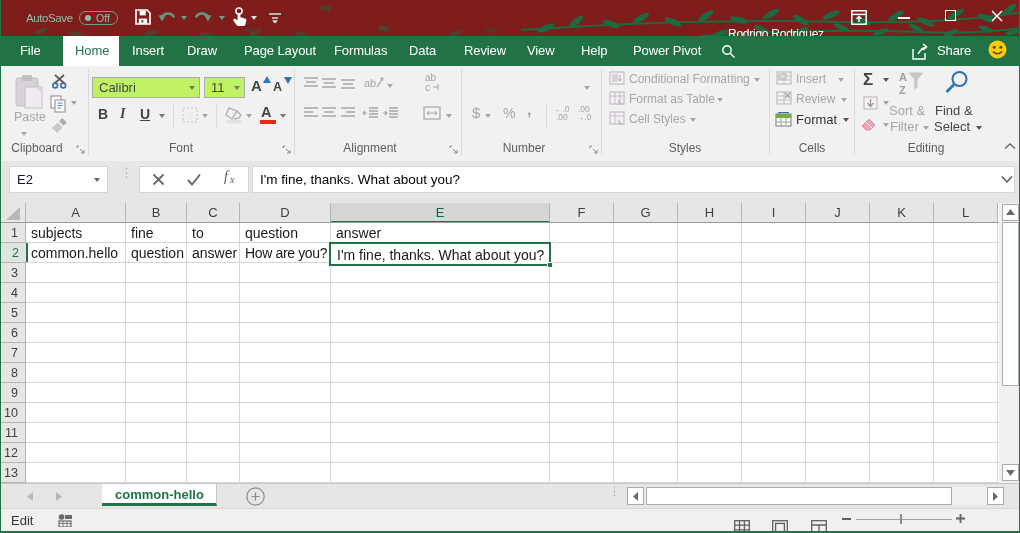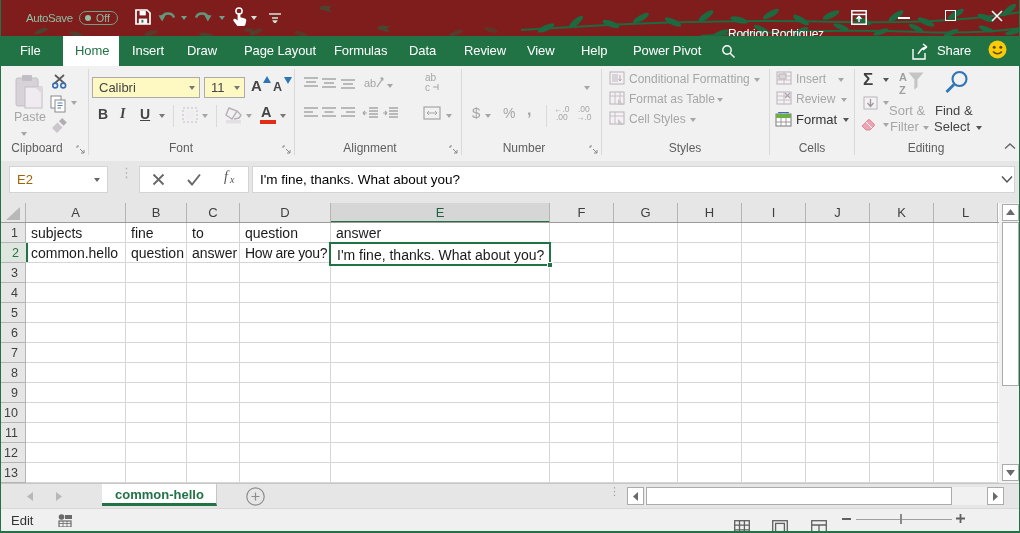--- a/index.html
+++ b/index.html
@@ -14,21 +14,21 @@
 .ttxt { color:#fff; font-size:13px; letter-spacing:-0.1px; line-height:36px; white-space:nowrap; }
 .tabtxt { color:#fff; font-size:13px; letter-spacing:-0.1px; line-height:30px; white-space:nowrap; }
 #hometab { background:#fff; color:#217346; }
 
 #ribbon { left:0; top:66px; width:1020px; height:95px; background:#f1f1f1; }
 .gsep { position:absolute; top:3px; width:1px; height:86px; background:#d9d9d9; }
 .glabel { position:absolute; top:75px; font-size:12px; color:#5e5e5e; white-space:nowrap; text-align:center; }
 .dis { color:#a6a6a6; }
 .dtxt { font-size:12px; color:#a6a6a6; white-space:nowrap; }
 .btxt { font-size:12px; color:#444; white-space:nowrap; }
-.combo { position:absolute; background:#fef9c3; border:1px solid #ababab; font-size:13px; color:#444; }
+.combo { position:absolute; background:#bef264; border:1px solid #ababab; font-size:13px; color:#444; }
 .car { display:inline-block; width:0; height:0; border-left:3.5px solid transparent; border-right:3.5px solid transparent; border-top:4px solid #777; vertical-align:middle; }
 .cargray { border-top-color:#a6a6a6; }
 
 #fbar { left:0; top:161px; width:1020px; height:42px; background:#e6e6e6; }
 .wbox { position:absolute; background:#fff; border:1px solid #d4d4d4; }
 
 #grid { left:0; top:203px; width:1020px; height:280px; background:#fff; }
 .colhdr { position:absolute; top:0; height:20px; background:#e6e6e6; border-right:1px solid #b4b4b4; color:#3f3f3f; font-size:13px; text-align:center; line-height:20px; }
 .rowhdr { position:absolute; left:0; width:25px; background:#e6e6e6; border-bottom:1px solid #b4b4b4; color:#3f3f3f; font-size:12.5px; text-align:right; padding-right:7px; }
 .vline { position:absolute; width:1px; background:#d6d6d6; }
@@ -361,21 +361,21 @@
     <span class="ab btxt" style="left:934px;top:37px;font-size:13px;">Find &amp;</span>
     <span class="ab btxt" style="left:933px;top:53px;font-size:13px;">Select</span>
     <span class="ab car" style="left:975px;top:60px;border-top-color:#555;"></span>
     <span class="ab glabel" style="left:895px;width:60px;">Editing</span>
     <svg class="ab" style="left:1003px;top:76px" width="12" height="8" viewBox="0 0 12 8">
       <path d="M1 6.5 L6 2 L11 6.5" fill="none" stroke="#666" stroke-width="1.4"></path>
     </svg>
   </div>
   <div class="ab" id="fbar">
     <span class="wbox" style="left:8px;top:5px;width:99px;height:27px;"></span>
-    <span class="ab" style="left:16px;top:5px;font-size:13px;line-height:27px;color:#a16207;">E2</span>
+    <span class="ab" style="left:16px;top:5px;font-size:13px;line-height:27px;color:#0f172a;">E2</span>
     <span class="ab car" style="left:93px;top:17px;border-top-color:#666;"></span>
     <span class="ab" style="left:119px;top:9px;width:3px;height:19px;color:#b0b0b0;font-size:13px;line-height:6px;">⋮</span>
     <span class="wbox" style="left:138px;top:5px;width:110px;height:27px;"></span>
     <svg class="ab" style="left:151px;top:12px" width="13" height="13" viewBox="0 0 13 13">
       <path d="M1.5 1.5 L11.5 11.5 M11.5 1.5 L1.5 11.5" stroke="#686868" stroke-width="1.8"></path>
     </svg>
     <svg class="ab" style="left:186px;top:12px" width="14" height="13" viewBox="0 0 14 13">
       <path d="M1 7 L5 11.5 L13 1.5" fill="none" stroke="#686868" stroke-width="1.9"></path>
     </svg>
     <span class="ab" style="left:223px;top:8px;font-size:14px;font-style:italic;color:#555;font-family:'Liberation Serif',serif;">f</span>

